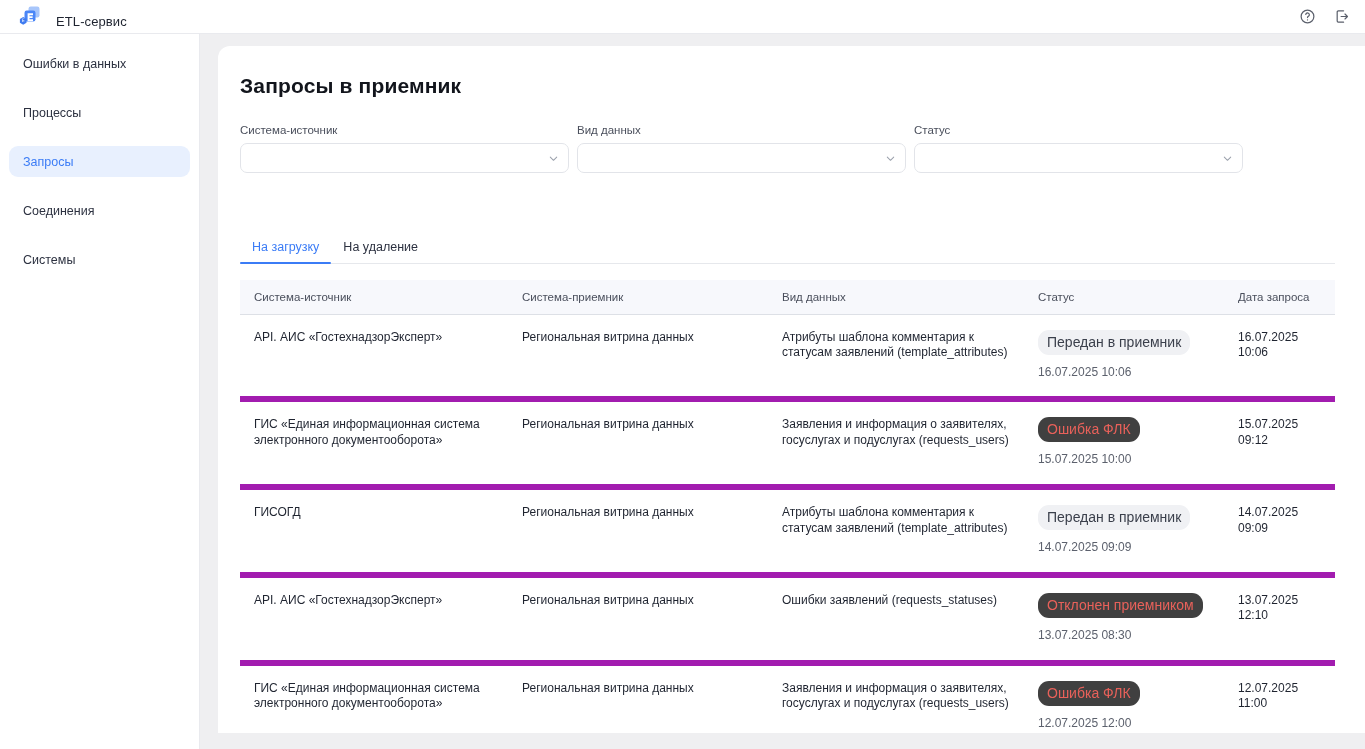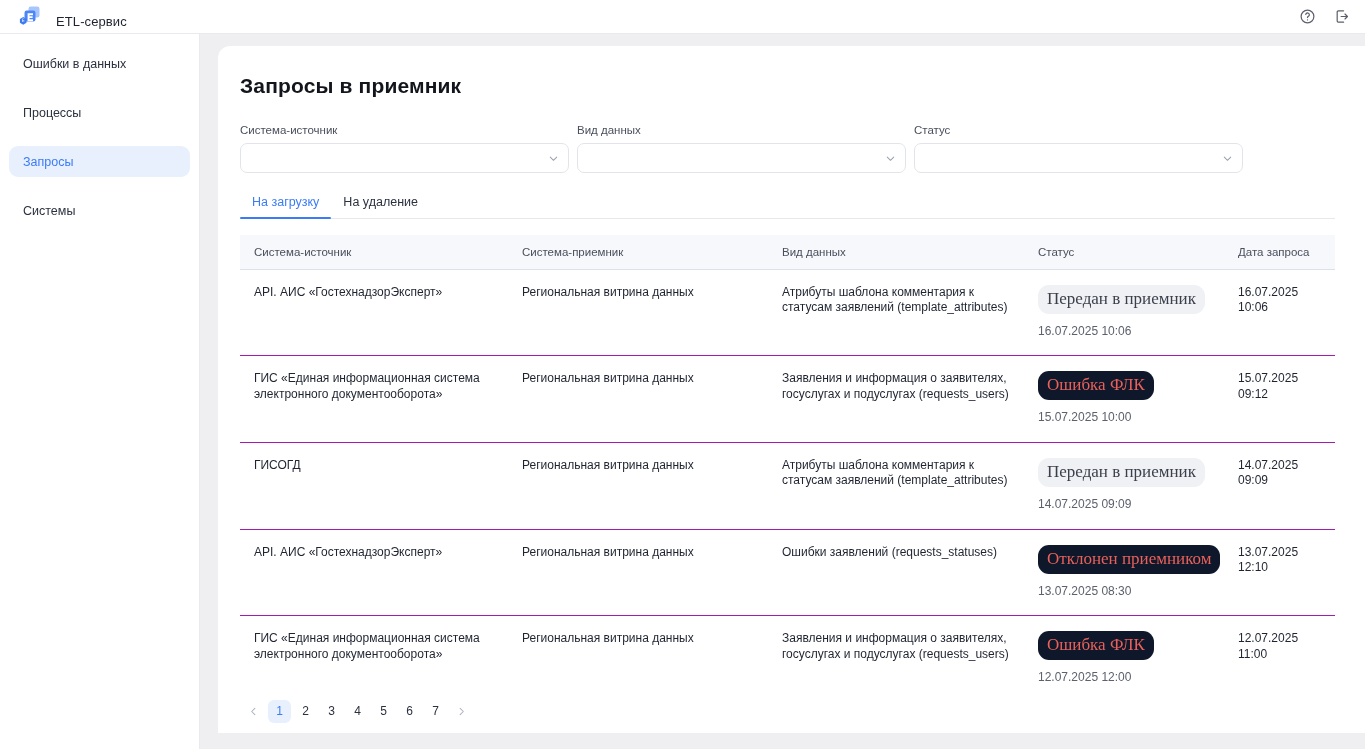--- a/index.html
+++ b/index.html
@@ -85,21 +85,21 @@
     color: #9aa0ab; pointer-events: none;
   }
 
   
   .tabs {
     display: flex; gap: 0; border-bottom: 1px solid #e6e8ec;
     width: 1095px; margin-bottom: 0;
   }
   .tab {
     font-size: 12.5px; color: #2c3140; padding: 4px 12px 9px 12px;
-    cursor: pointer; position: relative; white-space: nowrap;
+    cursor: pointer; position: relative; white-space: nowrap; margin-top: 45px;
   }
   .tab.active { color: #3b7cf6; }
   .tab.active:after {
     content: ""; position: absolute; left: 0; right: 0; bottom: -1px;
     height: 2px; background: #3b7cf6; border-radius: 2px;
   }
 
   
   .table-wrap { width: 1099px; margin-top: 16px; }
   table { border-collapse: collapse; width: 1095px; table-layout: fixed; }
@@ -115,32 +115,32 @@
   .tbody-scroll {
     height: 412px; overflow-y: scroll; width: 1099px;
   }
   .tbody-scroll::-webkit-scrollbar { width: 5px; }
   .tbody-scroll::-webkit-scrollbar-track { background: transparent; }
   .tbody-scroll::-webkit-scrollbar-thumb { background: #c3c5c9; border-radius: 3px; }
 
   tbody td {
     font-size: 12px; color: #1f2430; vertical-align: top;
     padding: 15px 10px 16px 14px;
-    border-bottom: 1px solid #a21caf;
+    border-bottom: 6px solid #a21caf;
     line-height: 1.3;
   }
   tbody tr:last-child td { border-bottom: 1px solid #eceff5; }
   .cell-sub { font-size: 12px; color: #5c616d; margin-top: 10px; }
 
   .badge {
     display: inline-block; border-radius: 11px;
-    padding: 3px 9px 4px 9px; font-size: 17px; white-space: nowrap; font-family: Liberation Serif, serif;
+    padding: 3px 9px 4px 9px; font-size: 14px; white-space: nowrap;
   }
   .badge.grey  { background: #f0f1f4; color: #3a3f4b; }
-  .badge.red   { background: #0f172a; color: #e8615a; }
+  .badge.red   { background: #404040; color: #e8615a; }
 
   
   .pager {
     display: flex; align-items: center; gap: 3px;
     margin-top: 18px; padding-left: 2px;
   }
   .pg {
     min-width: 23px; height: 23px; border-radius: 6px;
     display: flex; align-items: center; justify-content: center;
     font-size: 12px; color: #2c3140; cursor: pointer; padding: 0 5px;
@@ -190,20 +190,23 @@
       <div class="nav-item">
         <span>Ошибки в данных</span>
       </div>
       <div class="nav-item">
         <span>Процессы</span>
       </div>
       <div class="nav-item active">
         <span>Запросы</span>
       </div>
       <div class="nav-item">
+        <span>Соединения</span>
+      </div>
+      <div class="nav-item">
         <span>Системы</span>
       </div>
     </nav>
 
     <main class="content">
       <section class="card">
 
         <h1 class="page-title">Запросы в приемник</h1>
 
         <div class="filters">

